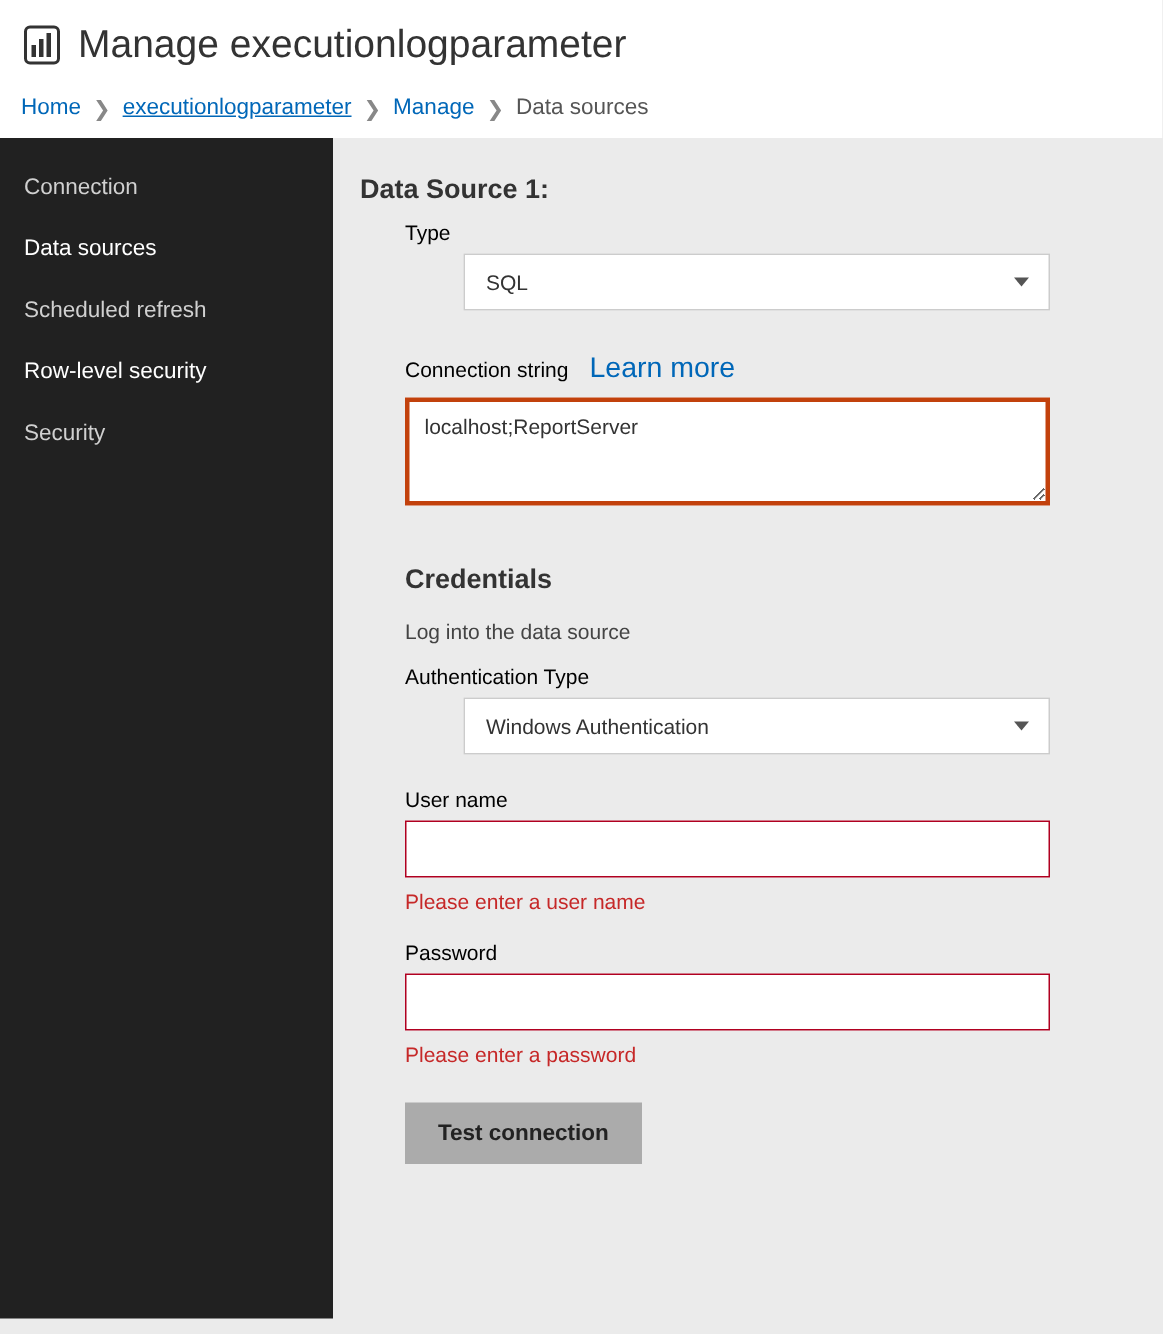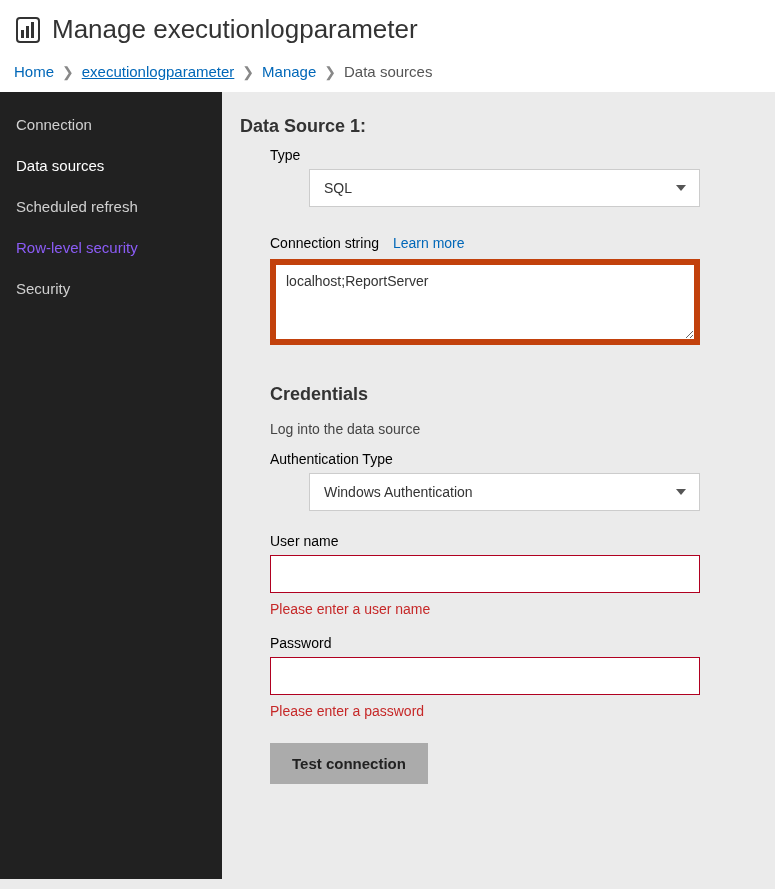--- a/index.html
+++ b/index.html
@@ -53,21 +53,21 @@
       padding-top: 12px;
       flex-shrink: 0;
     }
     .sidebar-item {
       padding: 12px 16px;
       color: #d0d0d0;
       font-size: 15px;
       cursor: pointer;
     }
     .sidebar-item.active { color: #fff; }
-    .sidebar-item.disabled { color: #8b5cf6; cursor: default; }
+    .sidebar-item.disabled { color: #ffffff; cursor: default; }
     .content {
       flex: 1;
       padding: 24px 18px 24px 18px;
       overflow: auto;
     }
     .ds-heading {
       font-size: 18px;
       font-weight: 700;
       margin-bottom: 10px;
     }
@@ -122,27 +122,27 @@
     .label-row {
       display: flex;
       align-items: baseline;
       gap: 14px;
       margin-bottom: 8px;
     }
     .learn-more {
       color: #0067b8;
       text-decoration: none;
       cursor: pointer;
-      font-size: 14px;
+      font-size: 19px;
     }
     .conn-textarea {
       width: 430px;
-      height: 86px;
-      background: #fff;
-      border: 6px solid #c2410c;
+      height: 72px;
+      background: #fff;
+      border: 3px solid #c2410c;
       padding: 8px 10px;
       font-size: 14px;
       font-family: inherit;
       color: #333;
       resize: both;
       margin-bottom: 28px;
     }
     .text-input {
       width: 430px;
       height: 38px;

